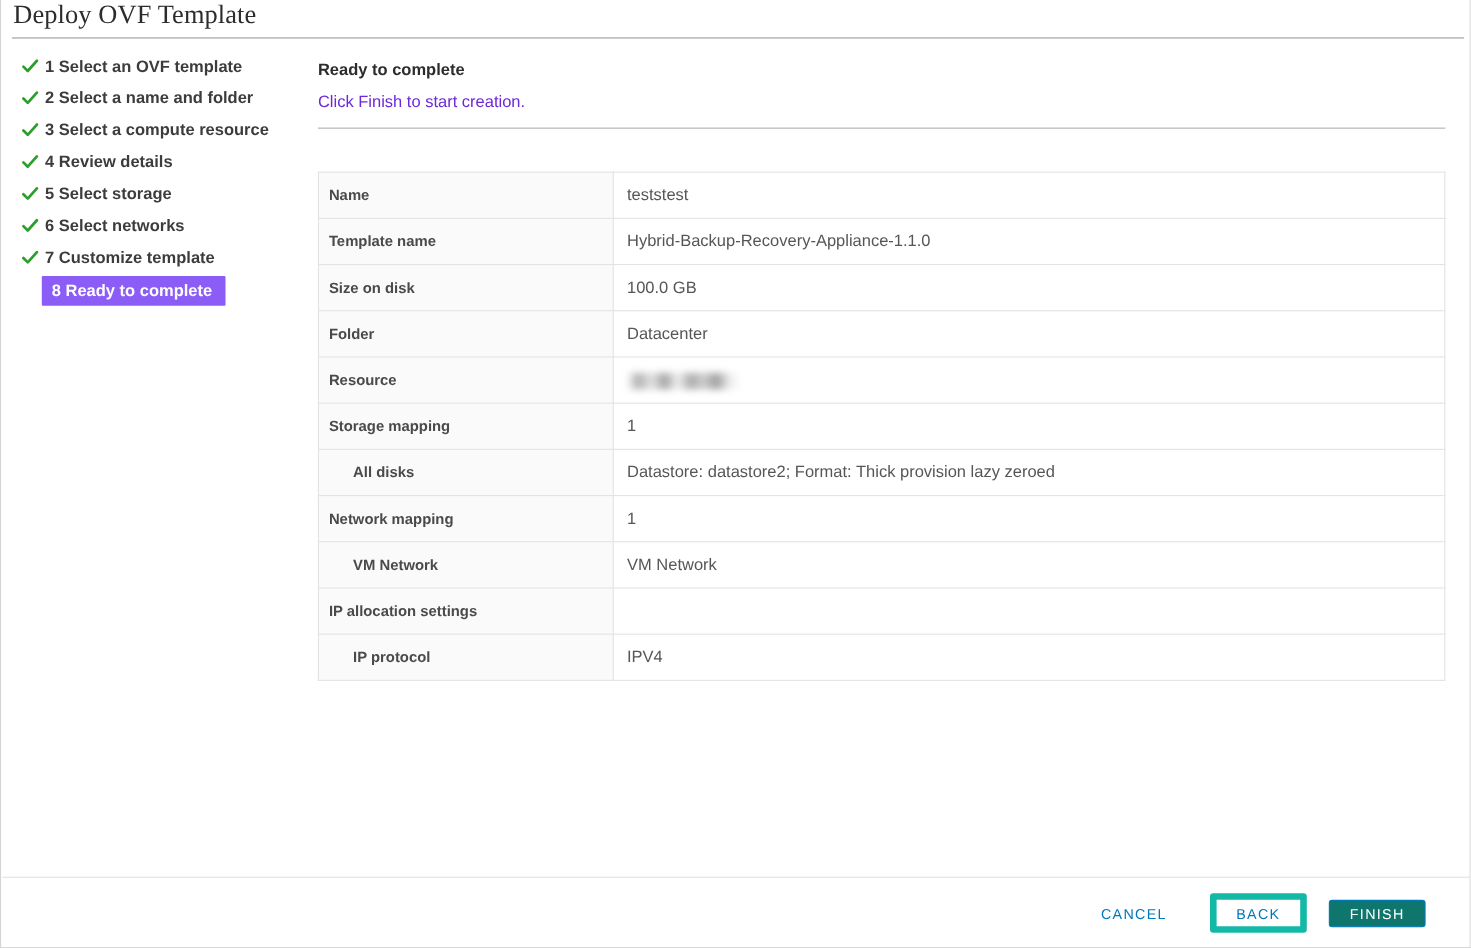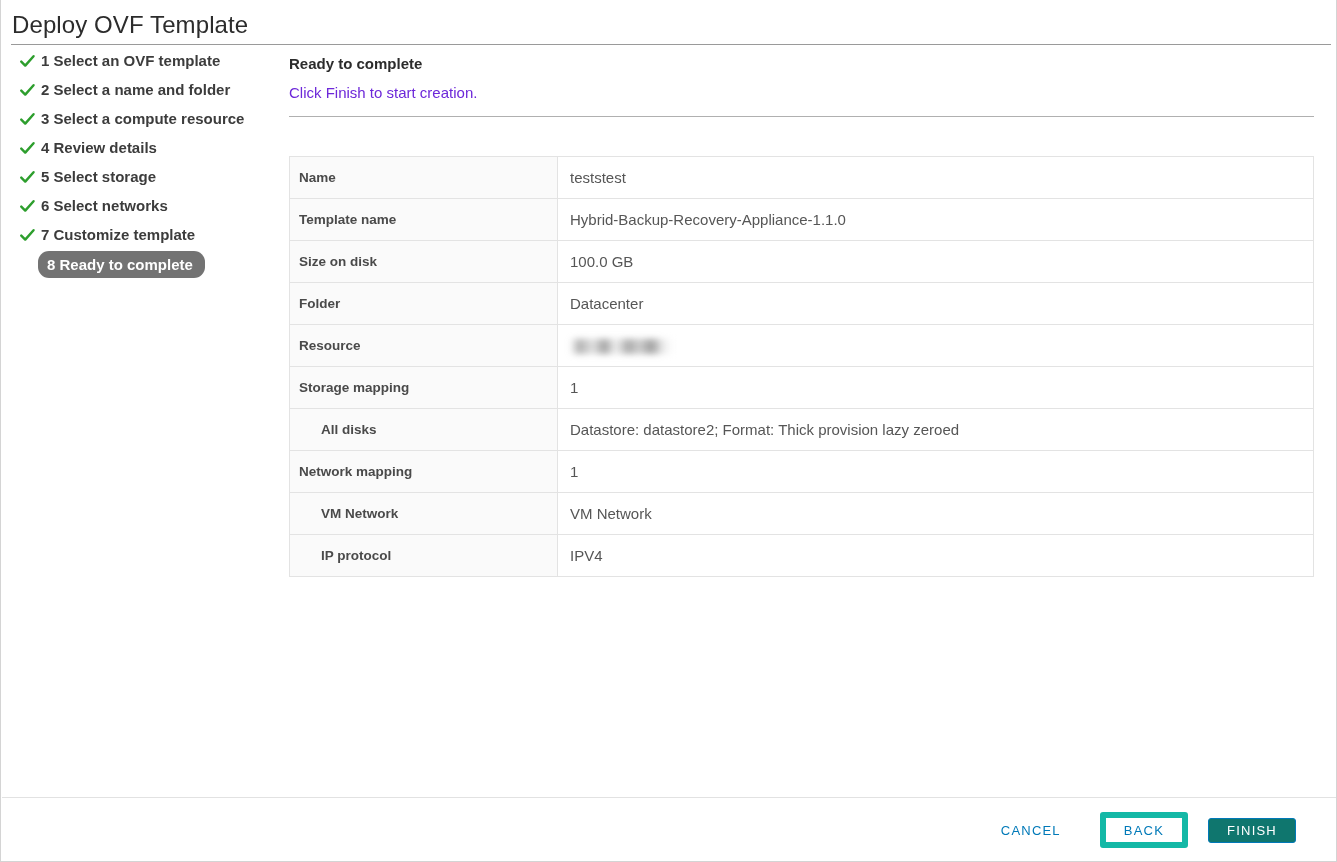--- a/index.html
+++ b/index.html
@@ -23,23 +23,24 @@
     box-sizing: border-box;
     border-left: 1px solid #d4d4d4;
     border-right: 1px solid #d4d4d4;
     border-bottom: 1px solid #d4d4d4;
     background: #ffffff;
   }
 
   
   #title-bar {
     position: absolute;
-    left: 0; top: 10px;
+    left: 0; top: 0;
     width: 1128px;
     height: 34px;
+    font-family: Liberation Serif, serif;
   }
   #wizard-title {
     position: absolute;
     left: 11px;
     top: 1px;
     font-size: 24px;
     font-weight: 300;
     letter-spacing: .1px;
     color: #2c2c2c;
     white-space: nowrap;
@@ -79,23 +80,23 @@
     height: 17px;
     display: block;
   }
   .step-item.is-active {
     margin-left: 37px;
     padding-left: 9px;
     padding-right: 12px;
     display: inline-block;
     height: 27px;
     line-height: 27px;
-    background: #737373;
+    background: #8b5cf6;
     color: #ffffff;
-    border-radius: 11px;
+    border-radius: 1px;
     font-weight: bold;
   }
 
   
   #content-pane {
     position: absolute;
     left: 288px;
     top: 55px;
     width: 1025px;
   }
@@ -311,20 +312,24 @@
         </tr>
         <tr>
           <td class="cell-label">Network mapping</td>
           <td class="cell-value">1</td>
         </tr>
         <tr>
           <td class="cell-label is-sub">VM Network</td>
           <td class="cell-value">VM Network</td>
         </tr>
         <tr>
+          <td class="cell-label">IP allocation settings</td>
+          <td class="cell-value"></td>
+        </tr>
+        <tr>
           <td class="cell-label is-sub">IP protocol</td>
           <td class="cell-value">IPV4</td>
         </tr>
       </tbody>
   </table>
 
   <div id="footer-divider"></div>
   <div id="footer-actions">
     <button class="btn" id="cancel-button">Cancel</button>
     <button class="btn" id="back-button">Back</button>

